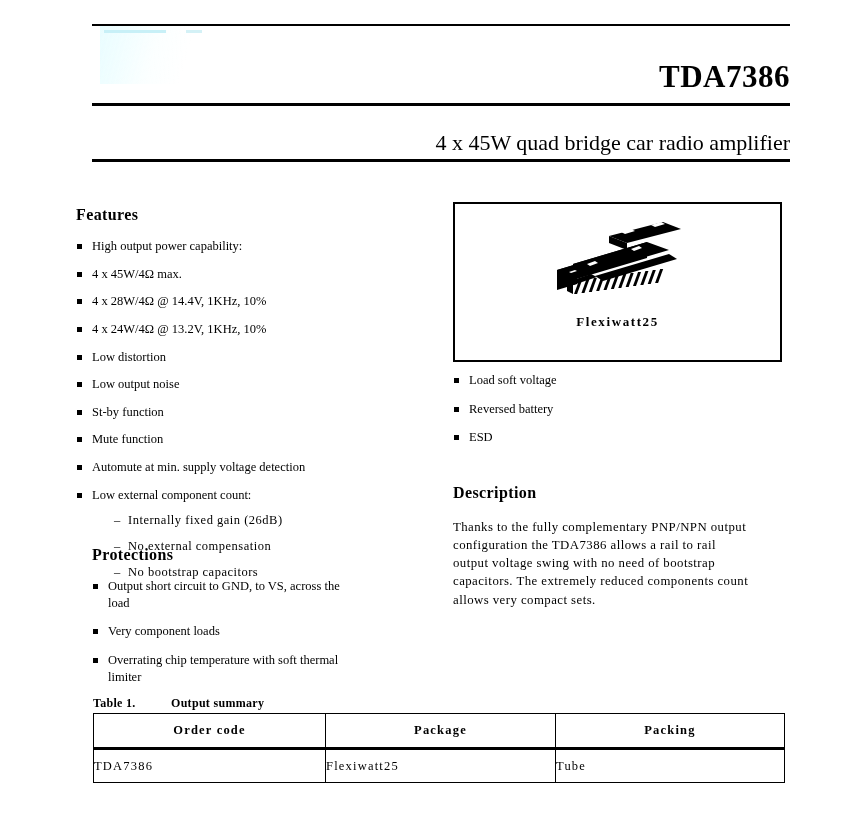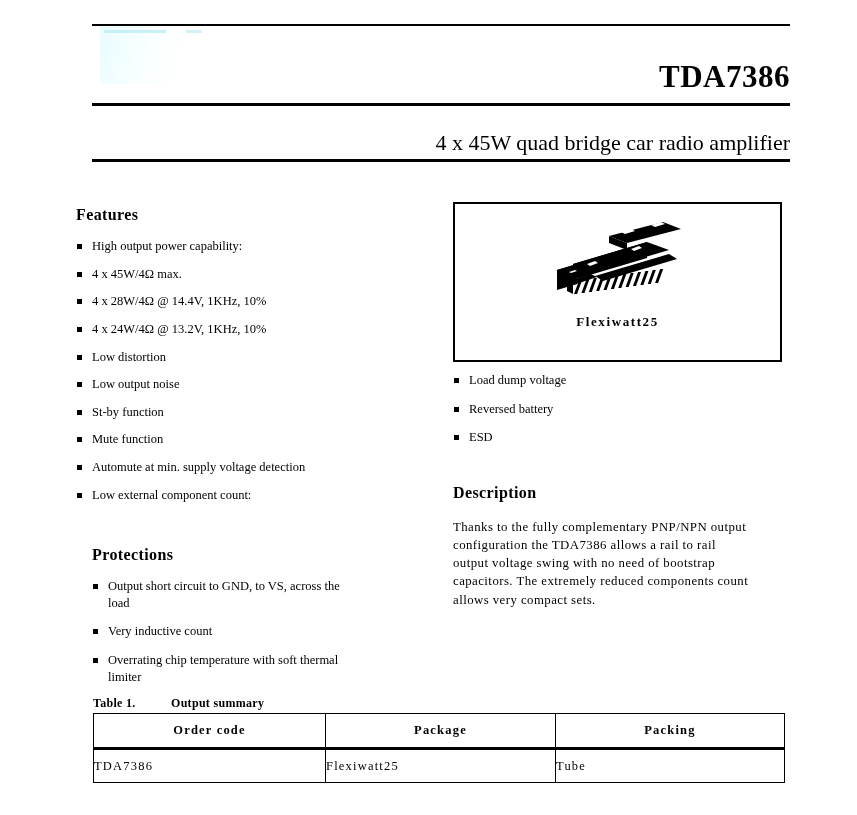--- a/index.html
+++ b/index.html
@@ -240,29 +240,34 @@
       <li>4 x 45W/4Ω max.</li>
       <li>4 x 28W/4Ω @ 14.4V, 1KHz, 10%</li>
       <li>4 x 24W/4Ω @ 13.2V, 1KHz, 10%</li>
       <li>Low distortion</li>
       <li>Low output noise</li>
       <li>St-by function</li>
       <li>Mute function</li>
       <li>Automute at min. supply voltage detection</li>
       <li>
         <span>Low external component count:</span>
+        <ul class="sublist">
+          <li>Internally fixed gain (26dB)</li>
+          <li>No external compensation</li>
+          <li>No bootstrap capacitors</li>
+        </ul>
       </li>
     </ul>
   </div>
 
   <div class="protections">
     <h2 class="section">Protections</h2>
     <ul class="blist">
       <li>Output short circuit to GND, to VS, across the load</li>
-      <li>Very inductive count</li>
+      <li>Very component loads</li>
       <li>Overrating chip temperature with soft thermal limiter</li>
     </ul>
   </div>
 
   <div class="pkg-box">
     <svg class="pkg-art" viewBox="0 0 150 86">
       <g fill="#000">
 
         <g>
           <rect x="58" y="60" width="3" height="14" transform="skewX(-20)"></rect>
@@ -300,21 +305,21 @@
         <polygon points="44,44 52,41 55,43 47,46" fill="#fff"></polygon>
         <polygon points="88,29 96,26 99,28 91,31" fill="#fff"></polygon>
         <polygon points="26,52 32,50 34,51 28,53" fill="#fff"></polygon>
       </g>
     </svg>
     <div class="pkg-label">Flexiwatt25</div>
   </div>
 
   <div class="right-bullets">
     <ul class="blist">
-      <li>Load dump voltage</li>
+      <li>Load soft voltage</li>
       <li>Reversed battery</li>
       <li>ESD</li>
     </ul>
   </div>
 
   <div class="desc">
     <h2 class="section">Description</h2>
     <p>Thanks to the fully complementary PNP/NPN output configuration the TDA7386 allows a rail to rail output voltage swing with no need of bootstrap capacitors. The extremely reduced components count allows very compact sets.</p>
   </div>
 

